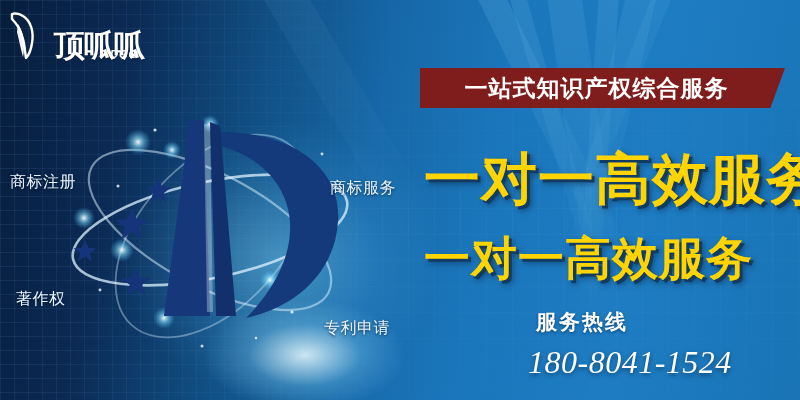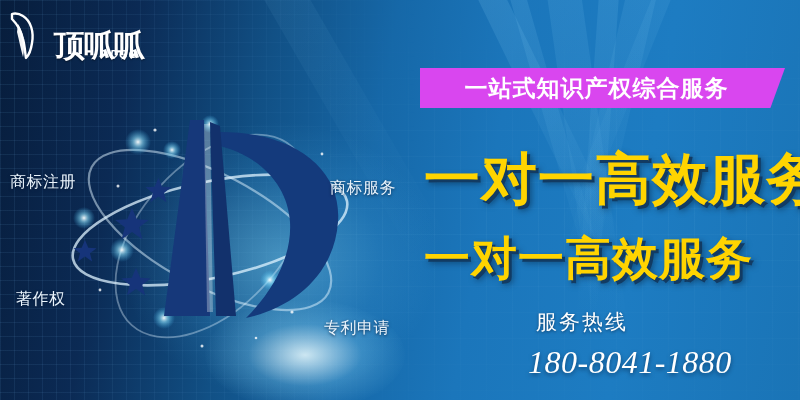--- a/index.html
+++ b/index.html
@@ -41,35 +41,35 @@
     margin-top:6px;text-shadow:0 1px 2px rgba(0,0,0,.5);
     font-family:"DejaVu Sans","Liberation Sans",sans-serif;}
   
   .svc{position:absolute;color:#eaf4fc;font-size:16px;letter-spacing:.5px;
     font-family:"DejaVu Sans","Liberation Sans",sans-serif;
     text-shadow:0 1px 3px rgba(0,20,50,.75);white-space:nowrap;}
   
   .emblem{position:absolute;left:60px;top:90px;width:310px;height:285px;}
   
   .ribbon{position:absolute;left:420px;top:68px;height:40px;width:365px;
-    background:#d946ef;
+    background:#7f1d1d;
     clip-path:polygon(0 0,100% 0,96% 100%,0 100%);
     display:flex;align-items:center;justify-content:center;}
   .ribbon span{color:#fff;font-size:23px;font-weight:bold;letter-spacing:1px;
     font-family:"DejaVu Sans","Liberation Sans",sans-serif;
     position:relative;left:-6px;}
   .headline{position:absolute;font-weight:bold;color:#ffd400;
     font-family:"DejaVu Sans","Liberation Sans",sans-serif;
     white-space:nowrap;
     text-shadow:3px 3px 0 #123b63,4px 4px 6px rgba(4,25,50,.55);}
   .h1{left:424px;top:142px;font-size:56px;letter-spacing:1px;}
   .h2{left:424px;top:228px;font-size:46px;letter-spacing:1px;}
   .hot-label{position:absolute;left:536px;top:308px;color:#fff;font-size:21px;
     letter-spacing:2px;font-family:"DejaVu Sans","Liberation Sans",sans-serif;
-    text-shadow:0 1px 3px rgba(0,25,55,.6);}
+    text-shadow:0 1px 3px rgba(0,25,55,.6);font-weight:bold;}
   .hot-num{position:absolute;left:528px;top:344px;color:#fff;font-size:32px;
     font-style:italic;font-family:"Liberation Serif","DejaVu Serif",serif;
     letter-spacing:.5px;text-shadow:0 2px 4px rgba(0,25,55,.55);}
 </style>
 </head>
 <body>
 
 <div id="banner">
 
   <div class="bg-base"></div>
@@ -165,15 +165,15 @@
   </div>
 
   <div class="ribbon">
     <span>一站式知识产权综合服务</span>
   </div>
 
   <div class="headline h1">一对一高效服务</div>
   <div class="headline h2">一对一高效服务</div>
 
   <div class="hot-label">服务热线</div>
-  <div class="hot-num">180-8041-1880</div>
+  <div class="hot-num">180-8041-1524</div>
 
 </div>
 
 </body></html>

